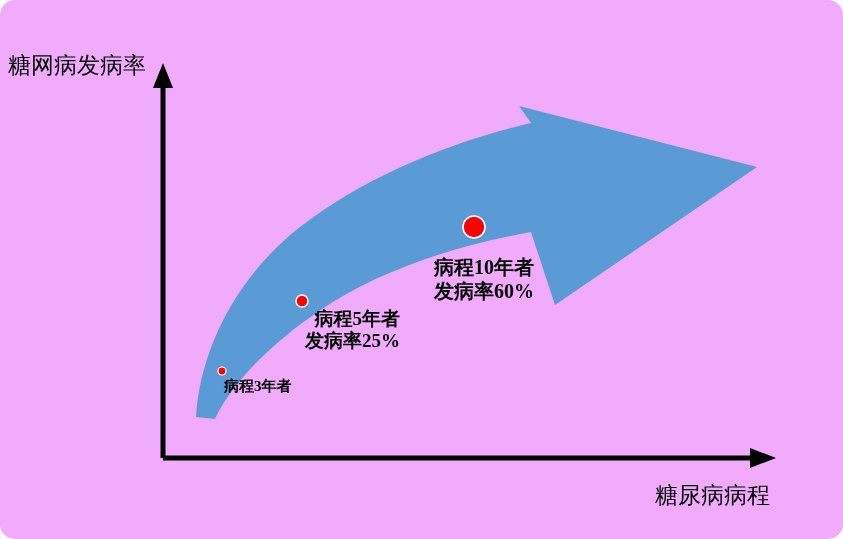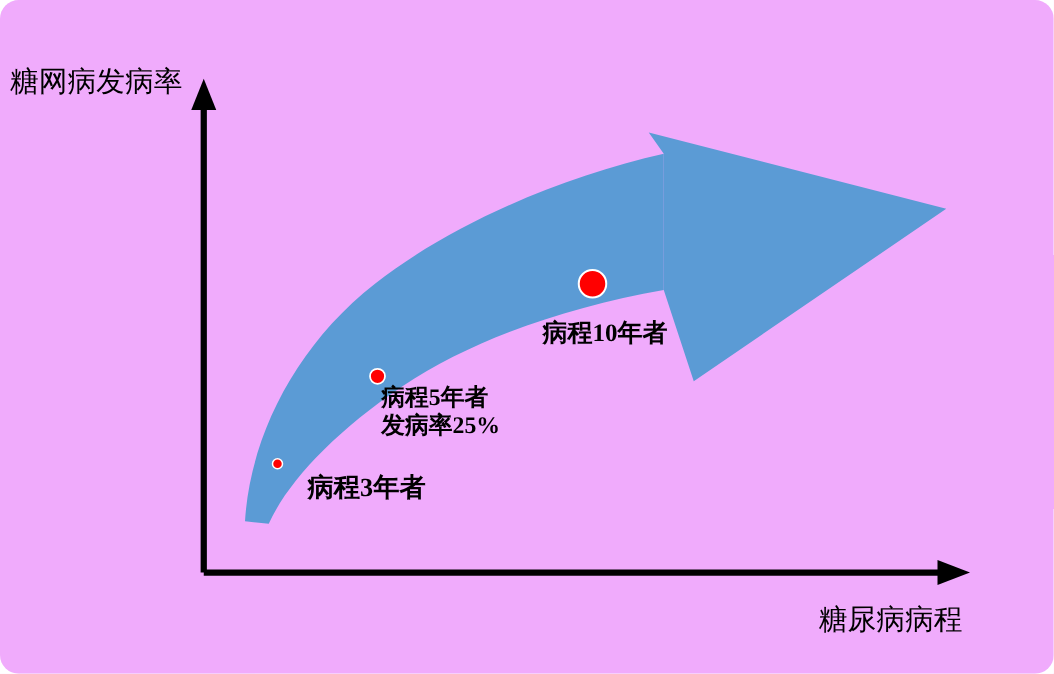--- a/index.html
+++ b/index.html
@@ -41,32 +41,31 @@
   #x-axis-label {
     left: 655px;
     top: 480px;
   }
   .point-label {
     position: absolute;
     font-family: "Liberation Serif", "DejaVu Serif", serif;
     font-weight: bold;
     color: #000000;
     white-space: nowrap;
-    text-align: left;
+    text-align: right;
     line-height: 1.18;
   }
   .point-label .l1,
   .point-label .l2 {
     display: block;
   }
   #label-3y {
     left: 224px;
     top: 378px;
-    font-size: 21px;
-    margin-left: 22px;
+    font-size: 15px;
   }
   #label-5y {
     left: 305px;
     top: 308px;
     font-size: 19px;
   }
   #label-10y {
     left: 434px;
     top: 256px;
     font-size: 20px;
@@ -120,15 +119,16 @@
     <span class="l1">病程3年者</span>
   </div>
 
   <div class="point-label" id="label-5y">
     <span class="l1">病程5年者</span>
     <span class="l2">发病率25%</span>
   </div>
 
   <div class="point-label" id="label-10y">
     <span class="l1">病程10年者</span>
+    <span class="l2">发病率60%</span>
   </div>
 
 </div>
 
 </body></html>

